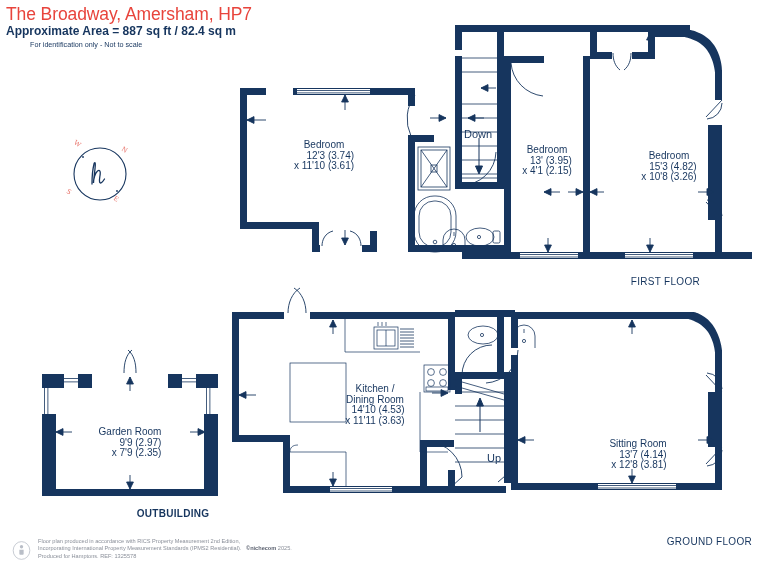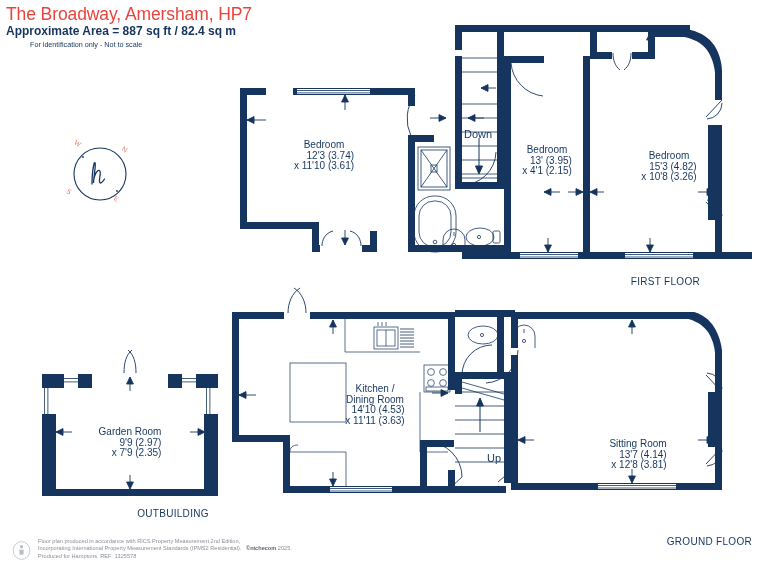--- a/index.html
+++ b/index.html
@@ -501,21 +501,21 @@
     <span class="rname">Garden Room</span>
     <span class="rdim">9'9 (2.97)</span>
     <span class="rdim">x 7'9 (2.35)</span>
   </div>
 
   <span class="stair-label" style="left:464px;top:128px;">Down</span>
   <span class="stair-label" style="left:455px;top:452px;margin-left:32px;">Up</span>
 
   <span class="floor-label" style="left:700px;top:276px;transform:translateX(-100%);">FIRST FLOOR</span>
   <span class="floor-label" style="left:752px;top:511px;transform:translateX(-100%);margin-top:25px;">GROUND FLOOR</span>
-  <span class="floor-label" style="left:173px;top:508px;transform:translateX(-50%);">OUTBUILDING</span>
+  <span class="floor-label" style="left:173px;top:508px;transform:translateX(-50%);font-weight:bold;">OUTBUILDING</span>
 
   <div class="footer">
     <svg class="footer-badge" viewBox="0 0 24 24">
       <ellipse cx="12" cy="12" rx="10.5" ry="11.2" fill="none" stroke="#b9bec7" stroke-width="1"></ellipse>
       <circle cx="12" cy="7.3" r="2.1" fill="#b9bec7"></circle>
       <path d="M9.3 11.2 h5.4 v5.2 a1 1 0 0 1 -1 1 h-3.4 a1 1 0 0 1 -1 -1 z" fill="#b9bec7"></path>
     </svg>
     <div class="footer-text">
       <span class="ft-line">Floor plan produced in accordance with RICS Property Measurement 2nd Edition,</span>
       <span class="ft-line">

